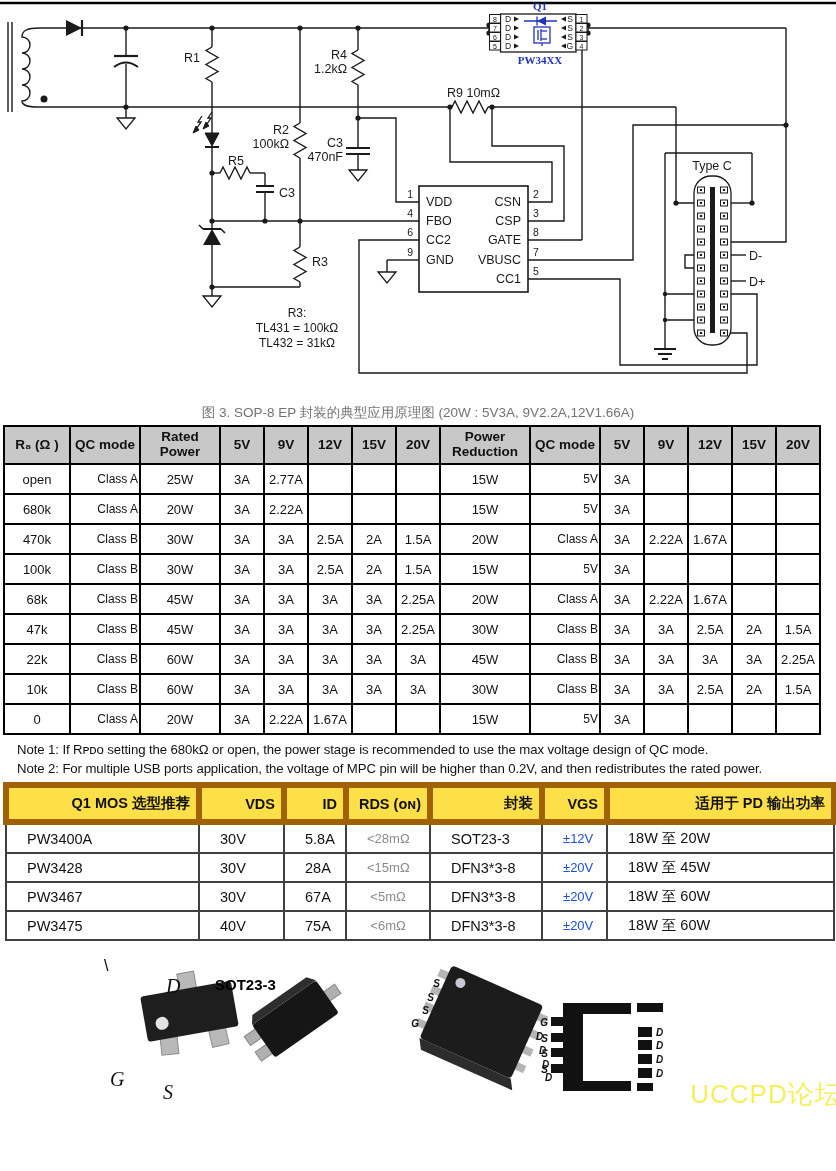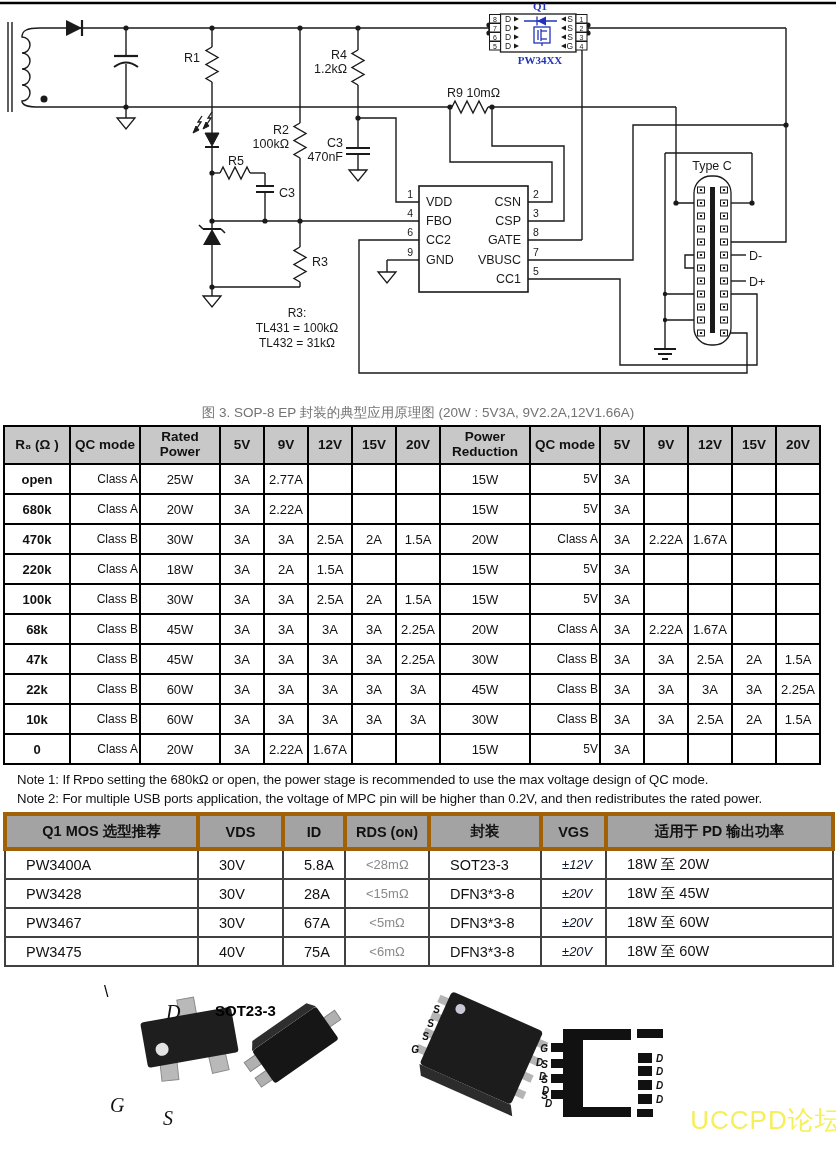--- a/index.html
+++ b/index.html
@@ -10,30 +10,30 @@
   .pin-num{font-size:10.5px;fill:#1a1a1a;}
   .pin-name{font-size:12.5px;fill:#1a1a1a;}
   .q1-num{font-size:7px;fill:#1a1a1a;}
   .q1-inner{font-size:8.5px;fill:#1a1a1a;}
   .blue-label{font-size:11px;font-weight:bold;font-family:"Liberation Serif","DejaVu Serif",serif;}
   .caption{text-align:center;font-size:13.5px;margin:4px 0 3px 0;color:#737373;}
   table{border-collapse:collapse;table-layout:fixed;}
   .power-table{width:732px;margin:0 3px;}
   .power-table th{background:#c8c8c8;border:2px solid #000;font-size:13.5px;line-height:1.08;padding:1px 0;height:34px;font-weight:bold;}
   .power-table td{border:2px solid #000;text-align:center;font-size:13px;height:28px;padding:0 1px;}
-  .power-table td:first-child{font-weight:bold;border-radius:11px;}
+  .power-table td:first-child{font-weight:normal;border-radius:11px;}
   .power-table td:nth-child(2),.power-table td:nth-child(10){font-size:12px;text-align:right;}
   .notes{margin:5px 3px 4px 17px;font-size:13.2px;line-height:1.45;letter-spacing:-0.1px;}
   .mos-table{width:828px;margin:2px 3px;}
-  .mos-table th{background:#a3a3a3;border:4px solid #a16207;font-size:14.5px;text-align:center;padding:2px 6px;height:27px;font-weight:bold;}
+  .mos-table th{background:#fde047;border:6px solid #a16207;font-size:14.5px;text-align:right;padding:2px 6px;height:27px;font-weight:bold;}
   .mos-table td{border:2px solid #404040;font-size:14.5px;padding:2px 20px;height:23px;}
   .mos-table td:nth-child(1){text-align:left;}
   .mos-table td:nth-child(2){}
   .mos-table td:nth-child(4){text-align:center;color:#8a8a8a;font-size:13px;}
-  .mos-table td:nth-child(6){text-align:center;color:#0f172a;font-size:13px;font-style:italic;}
+  .mos-table td:nth-child(6){text-align:center;color:#1d4ed8;font-size:13px;}
   .pkg-pin{font-size:10px;font-weight:bold;font-style:italic;fill:#111;}
   .pkg-big{font-size:20px;font-style:italic;fill:#111;font-family:"Liberation Serif","DejaVu Serif",serif;}
   .watermark{font-size:26px;fill:#f5ef5a;letter-spacing:1px;}
 </style>
 </head>
 <body>
 
 
 
 
@@ -405,37 +405,20 @@
         <td>1.5A</td>
         <td>20W</td>
         <td>Class A</td>
         <td>3A</td>
         <td>2.22A</td>
         <td>1.67A</td>
         <td></td>
         <td></td>
       </tr>
       <tr>
-        <td>220k</td>
-        <td>Class A</td>
-        <td>18W</td>
-        <td>3A</td>
-        <td>2A</td>
-        <td>1.5A</td>
-        <td></td>
-        <td></td>
-        <td>15W</td>
-        <td>5V</td>
-        <td>3A</td>
-        <td></td>
-        <td></td>
-        <td></td>
-        <td></td>
-      </tr>
-      <tr>
         <td>100k</td>
         <td>Class B</td>
         <td>30W</td>
         <td>3A</td>
         <td>3A</td>
         <td>2.5A</td>
         <td>2A</td>
         <td>1.5A</td>
         <td>15W</td>
         <td>5V</td>

